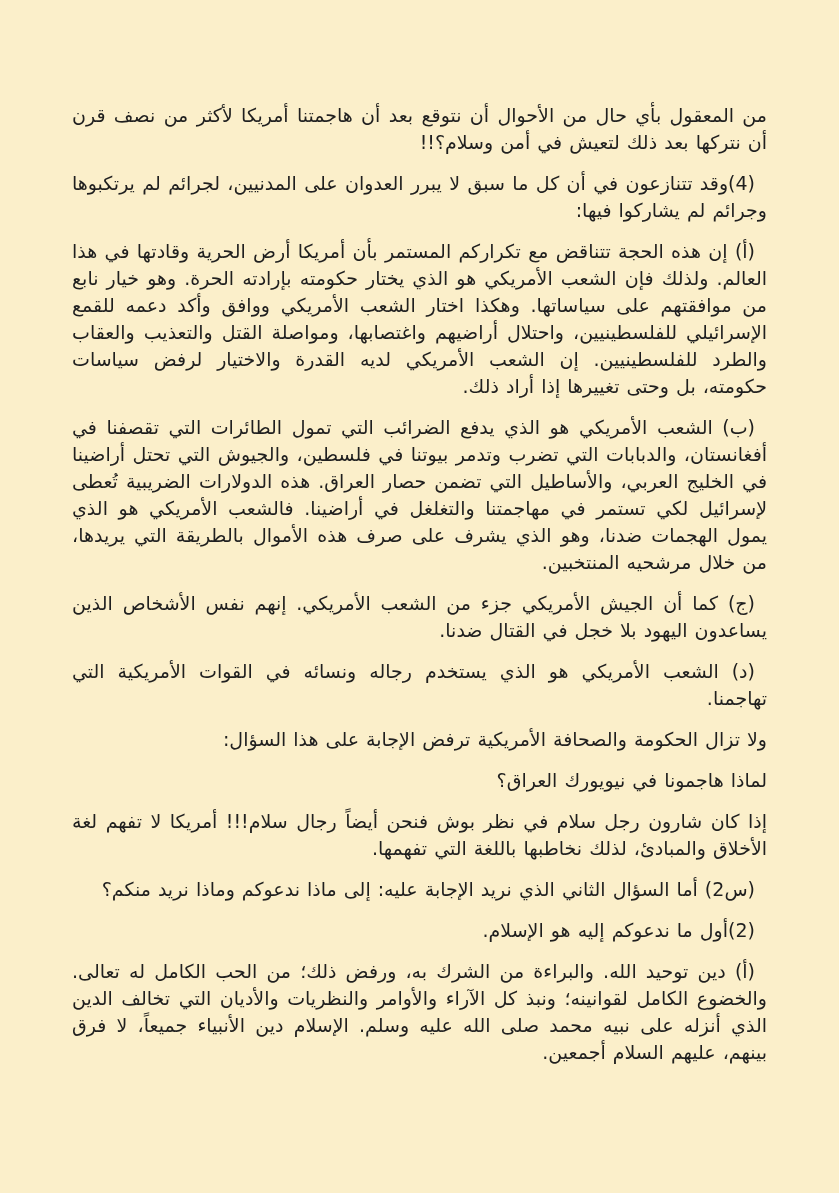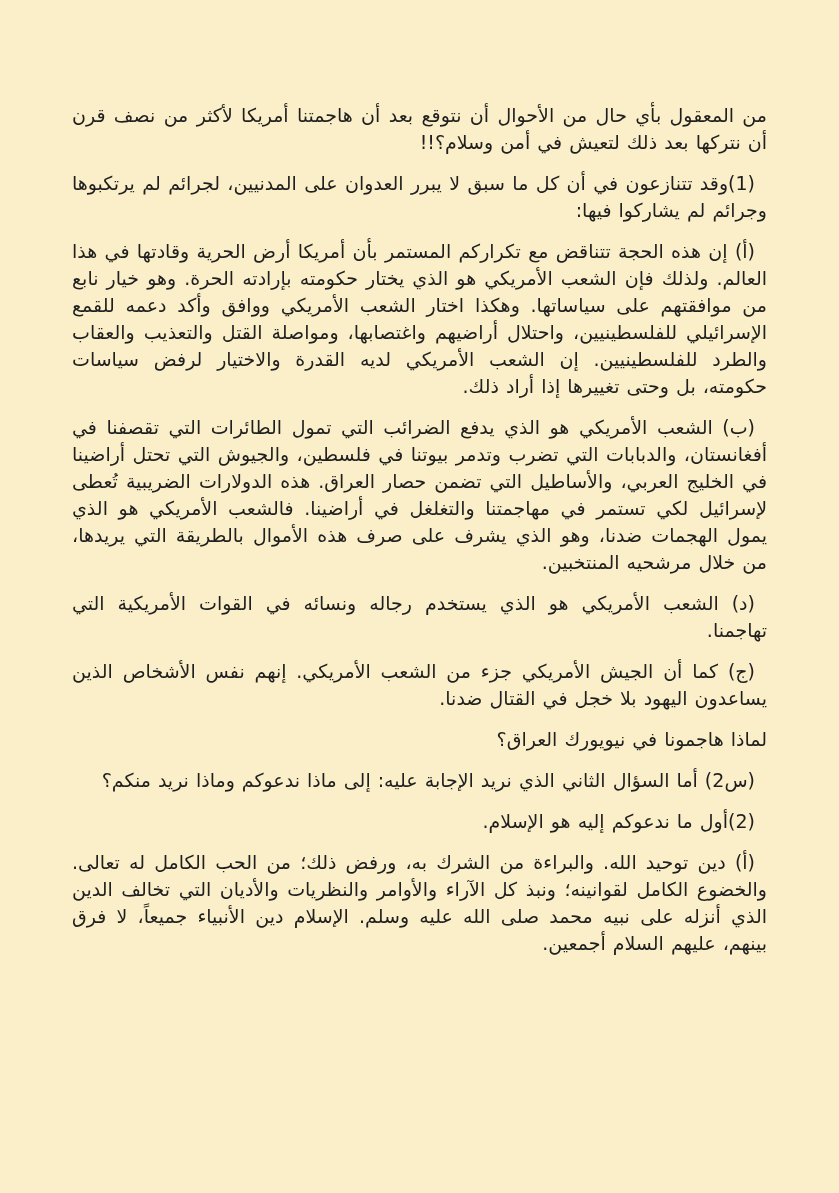--- a/index.html
+++ b/index.html
@@ -40,23 +40,25 @@
   .para:last-child {
     margin-bottom: 0;
   }
 </style>
 </head>
 <body>
 
 <div class="page">
   <div class="text-block">
     <p class="para">من المعقول بأي حال من الأحوال أن نتوقع بعد أن هاجمتنا أمريكا لأكثر من نصف قرن أن نتركها بعد ذلك لتعيش في أمن وسلام؟!!</p>
-    <p class="para indent">(1)وقد تتنازعون في أن كل ما سبق لا يبرر العدوان على المدنيين، لجرائم لم يرتكبوها وجرائم لم يشاركوا فيها:</p>
+    <p class="para indent">(4)وقد تتنازعون في أن كل ما سبق لا يبرر العدوان على المدنيين، لجرائم لم يرتكبوها وجرائم لم يشاركوا فيها:</p>
     <p class="para indent">(أ) إن هذه الحجة تتناقض مع تكراركم المستمر بأن أمريكا أرض الحرية وقادتها في هذا العالم. ولذلك فإن الشعب الأمريكي هو الذي يختار حكومته بإرادته الحرة. وهو خيار نابع من موافقتهم على سياساتها. وهكذا اختار الشعب الأمريكي ووافق وأكد دعمه للقمع الإسرائيلي للفلسطينيين، واحتلال أراضيهم واغتصابها، ومواصلة القتل والتعذيب والعقاب والطرد للفلسطينيين. إن الشعب الأمريكي لديه القدرة والاختيار لرفض سياسات حكومته، بل وحتى تغييرها إذا أراد ذلك.</p>
     <p class="para indent">(ب) الشعب الأمريكي هو الذي يدفع الضرائب التي تمول الطائرات التي تقصفنا في أفغانستان، والدبابات التي تضرب وتدمر بيوتنا في فلسطين، والجيوش التي تحتل أراضينا في الخليج العربي، والأساطيل التي تضمن حصار العراق. هذه الدولارات الضريبية تُعطى لإسرائيل لكي تستمر في مهاجمتنا والتغلغل في أراضينا. فالشعب الأمريكي هو الذي يمول الهجمات ضدنا، وهو الذي يشرف على صرف هذه الأموال بالطريقة التي يريدها، من خلال مرشحيه المنتخبين.</p>
+    <p class="para indent">(ج) كما أن الجيش الأمريكي جزء من الشعب الأمريكي. إنهم نفس الأشخاص الذين يساعدون اليهود بلا خجل في القتال ضدنا.</p>
     <p class="para indent">(د) الشعب الأمريكي هو الذي يستخدم رجاله ونسائه في القوات الأمريكية التي تهاجمنا.</p>
-    <p class="para indent">(ج) كما أن الجيش الأمريكي جزء من الشعب الأمريكي. إنهم نفس الأشخاص الذين يساعدون اليهود بلا خجل في القتال ضدنا.</p>
+    <p class="para">ولا تزال الحكومة والصحافة الأمريكية ترفض الإجابة على هذا السؤال:</p>
     <p class="para">لماذا هاجمونا في نيويورك العراق؟</p>
+    <p class="para">إذا كان شارون رجل سلام في نظر بوش فنحن أيضاً رجال سلام!!! أمريكا لا تفهم لغة الأخلاق والمبادئ، لذلك نخاطبها باللغة التي تفهمها.</p>
     <p class="para indent">(س2) أما السؤال الثاني الذي نريد الإجابة عليه: إلى ماذا ندعوكم وماذا نريد منكم؟</p>
     <p class="para indent">(2)أول ما ندعوكم إليه هو الإسلام.</p>
     <p class="para indent">(أ) دين توحيد الله. والبراءة من الشرك به، ورفض ذلك؛ من الحب الكامل له تعالى. والخضوع الكامل لقوانينه؛ ونبذ كل الآراء والأوامر والنظريات والأديان التي تخالف الدين الذي أنزله على نبيه محمد صلى الله عليه وسلم. الإسلام دين الأنبياء جميعاً، لا فرق بينهم، عليهم السلام أجمعين.</p>
   </div>
 </div>
 
 </body></html>

